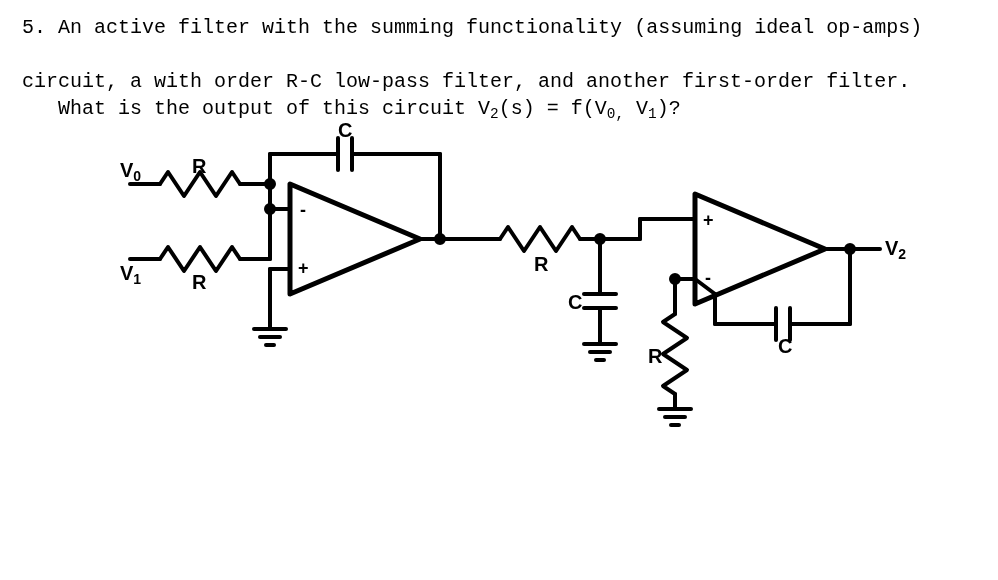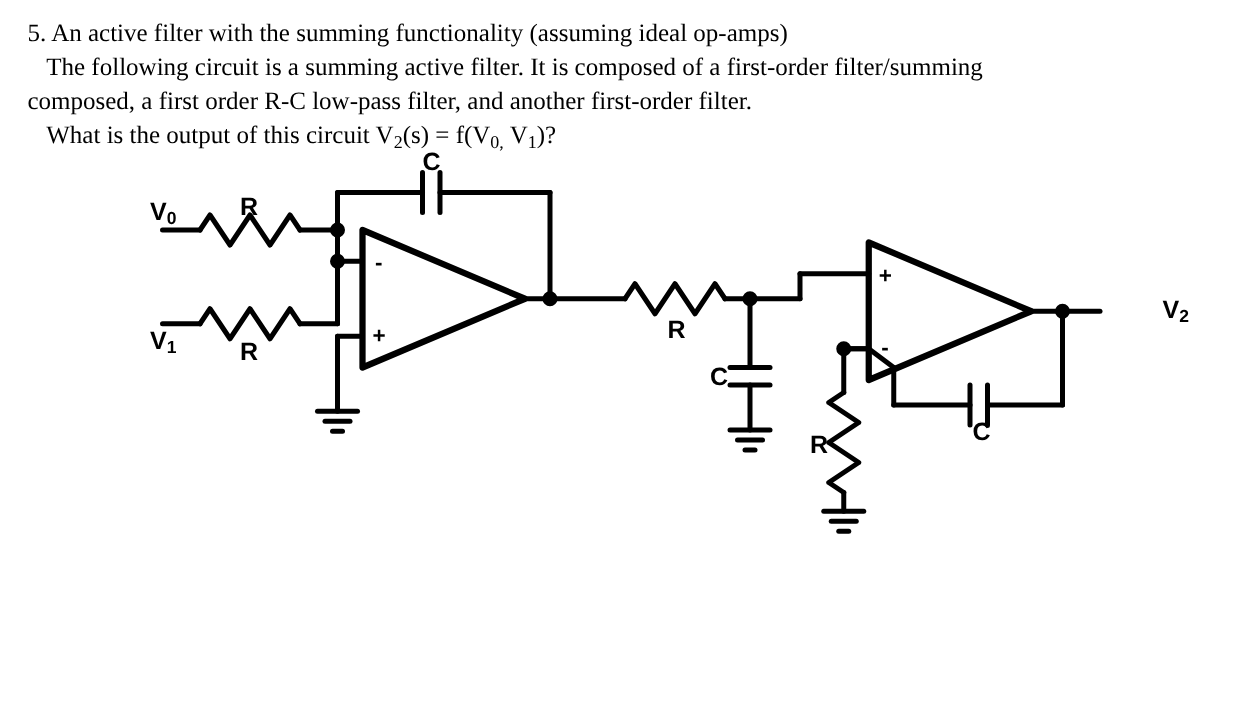--- a/index.html
+++ b/index.html
@@ -1,30 +1,30 @@
 <!DOCTYPE html>
 <html><head>
 <meta charset="utf-8">
 <style>
   body{margin:0;padding:0;background:#fff;font-family:"Times New Roman",serif;font-size:20px;color:#000;width:998px;height:580px;overflow:hidden;}
-  .problem{padding:14px 22px 0 22px;line-height:1.35;}
+  .problem{padding:14px 22px 0 22px;line-height:1.35;font-family:Liberation Mono, monospace;}
   sub.s{font-size:.72em;vertical-align:-.28em;}
   .circuit-wrap{position:relative;width:998px;height:380px;}
   .diag{position:absolute;left:100px;top:0;}
   .lbl{position:absolute;font-family:Arial,Helvetica,sans-serif;font-weight:700;font-size:20px;line-height:1;}
   .lbl sub{font-size:.7em;vertical-align:-.25em;}
 </style>
 </head>
 <body>
 
 <div class="problem">
   <span>5.</span>
   <span>An active filter with the summing functionality (assuming ideal op-amps)</span><br>
-  &nbsp;&nbsp;&nbsp;<span>The following circuit is a summing active filter. It is composed of a first-order filter/summing</span><br>
-  <span>composed, a first order R-C low-pass filter, and another first-order filter.</span><br>
+  &nbsp;&nbsp;&nbsp;<br>
+  <span>circuit, a with order R-C low-pass filter, and another first-order filter.</span><br>
   &nbsp;&nbsp;&nbsp;<span>What is the output of this circuit V</span><sub class="s">2</sub><span>(s) = f(V</span><sub class="s">0,</sub><span> V</span><sub class="s">1</sub><span>)?</span>
 </div>
 
 <div class="circuit-wrap">
 
   <svg class="diag" width="820" height="340" viewBox="0 0 820 340">
     <g fill="none" stroke="#000" stroke-width="4" stroke-linecap="round" stroke-linejoin="round">
 
       <path d="M190 60 L190 170 L320 115 Z" fill="#fff" stroke-width="5"></path>
 
@@ -117,21 +117,21 @@
     </g>
 
     <text x="200" y="92" font-family="Arial" font-size="18" font-weight="700">-</text>
     <text x="198" y="150" font-family="Arial" font-size="18" font-weight="700">+</text>
     <text x="603" y="102" font-family="Arial" font-size="18" font-weight="700">+</text>
     <text x="605" y="160" font-family="Arial" font-size="18" font-weight="700">-</text>
   </svg>
 
   <span class="lbl" style="left:120px;top:36px;"><span>V</span><sub>0</sub></span>
   <span class="lbl" style="left:120px;top:139px;"><span>V</span><sub>1</sub></span>
-  <span class="lbl" style="left:885px;top:114px;margin-left:45px;"><span>V</span><sub>2</sub></span>
+  <span class="lbl" style="left:885px;top:114px;"><span>V</span><sub>2</sub></span>
 
   <span class="lbl" style="left:192px;top:32px;">R</span>
   <span class="lbl" style="left:192px;top:148px;">R</span>
   <span class="lbl" style="left:338px;top:-4px;">C</span>
   <span class="lbl" style="left:534px;top:130px;">R</span>
   <span class="lbl" style="left:568px;top:168px;">C</span>
   <span class="lbl" style="left:648px;top:222px;">R</span>
   <span class="lbl" style="left:778px;top:212px;">C</span>
 </div>
 

